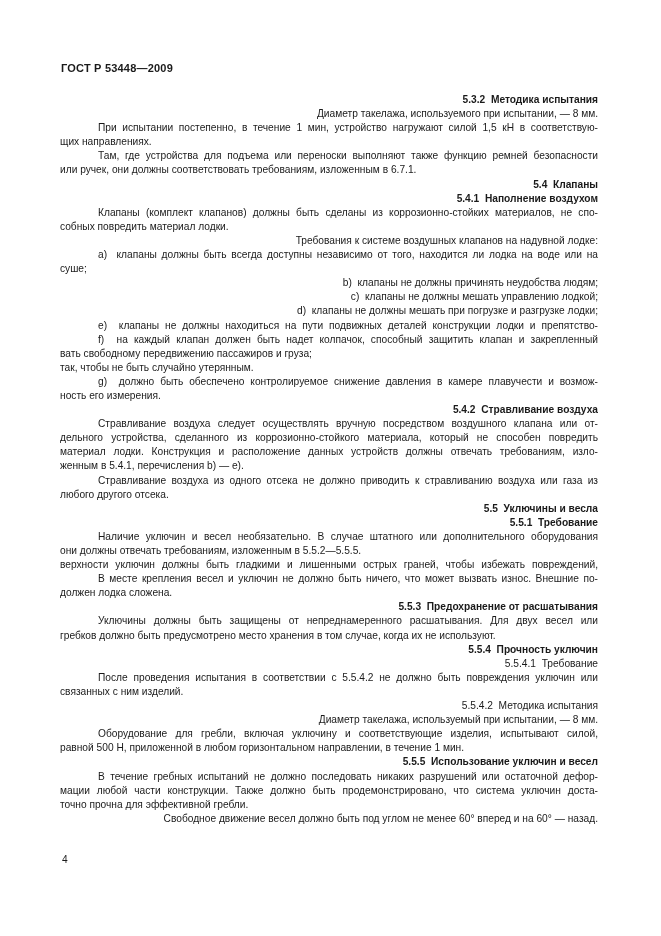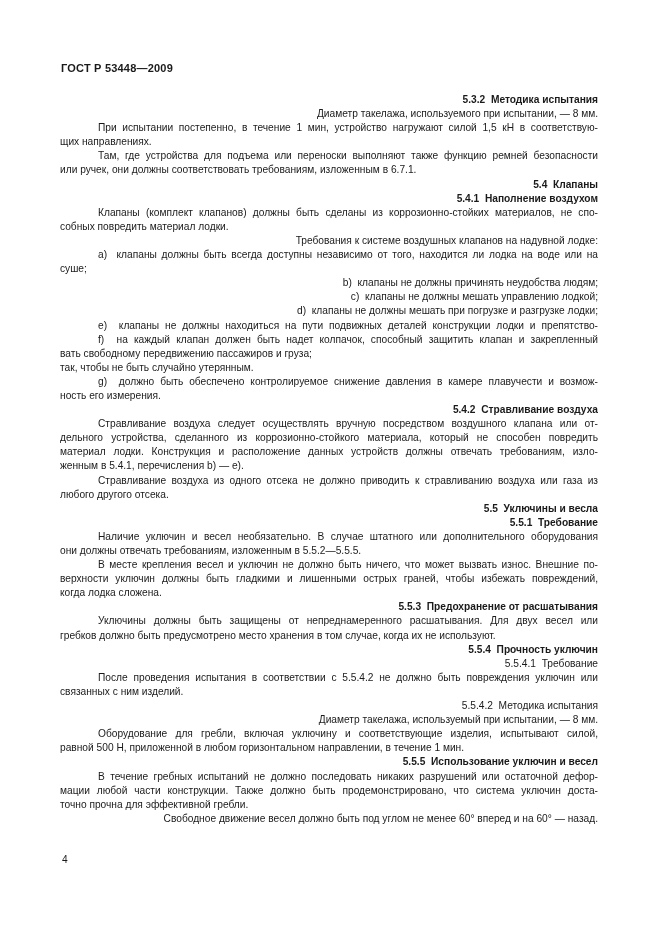--- a/index.html
+++ b/index.html
@@ -89,23 +89,23 @@
       <div class="line indent justify">Стравливание воздуха следует осуществлять вручную посредством воздушного клапана или от-</div>
       <div class="line justify">дельного устройства, сделанного из коррозионно-стойкого материала, который не способен повредить</div>
       <div class="line justify">материал лодки. Конструкция и расположение данных устройств должны отвечать требованиям, изло-</div>
       <div class="line">женным в 5.4.1, перечисления b) — e).</div>
       <div class="line indent justify">Стравливание воздуха из одного отсека не должно приводить к стравливанию воздуха или газа из</div>
       <div class="line">любого другого отсека.</div>
       <div class="line bold indent">5.5&nbsp; Уключины и весла</div>
       <div class="line bold indent">5.5.1&nbsp; Требование</div>
       <div class="line indent justify">Наличие уключин и весел необязательно. В случае штатного или дополнительного оборудования</div>
       <div class="line">они должны отвечать требованиям, изложенным в 5.5.2—5.5.5.</div>
+      <div class="line justify">верхности уключин должны быть гладкими и лишенными острых граней, чтобы избежать повреждений,</div>
       <div class="line indent justify">В месте крепления весел и уключин не должно быть ничего, что может вызвать износ. Внешние по-</div>
-      <div class="line justify">верхности уключин должны быть гладкими и лишенными острых граней, чтобы избежать повреждений,</div>
-      <div class="line">когда лодка сложена.</div>
+      <div class="line">должен лодка сложена.</div>
       <div class="line bold indent">5.5.3&nbsp; Предохранение от расшатывания</div>
       <div class="line indent justify">Уключины должны быть защищены от непреднамеренного расшатывания. Для двух весел или</div>
       <div class="line">гребков должно быть предусмотрено место хранения в том случае, когда их не используют.</div>
       <div class="line bold indent">5.5.4&nbsp; Прочность уключин</div>
       <div class="line indent">5.5.4.1&nbsp; Требование</div>
       <div class="line indent justify">После проведения испытания в соответствии с 5.5.4.2 не должно быть повреждения уключин или</div>
       <div class="line">связанных с ним изделий.</div>
       <div class="line indent">5.5.4.2&nbsp; Методика испытания</div>
       <div class="line indent">Диаметр такелажа, используемый при испытании, — 8 мм.</div>
       <div class="line indent justify">Оборудование для гребли, включая уключину и соответствующие изделия, испытывают силой,</div>

